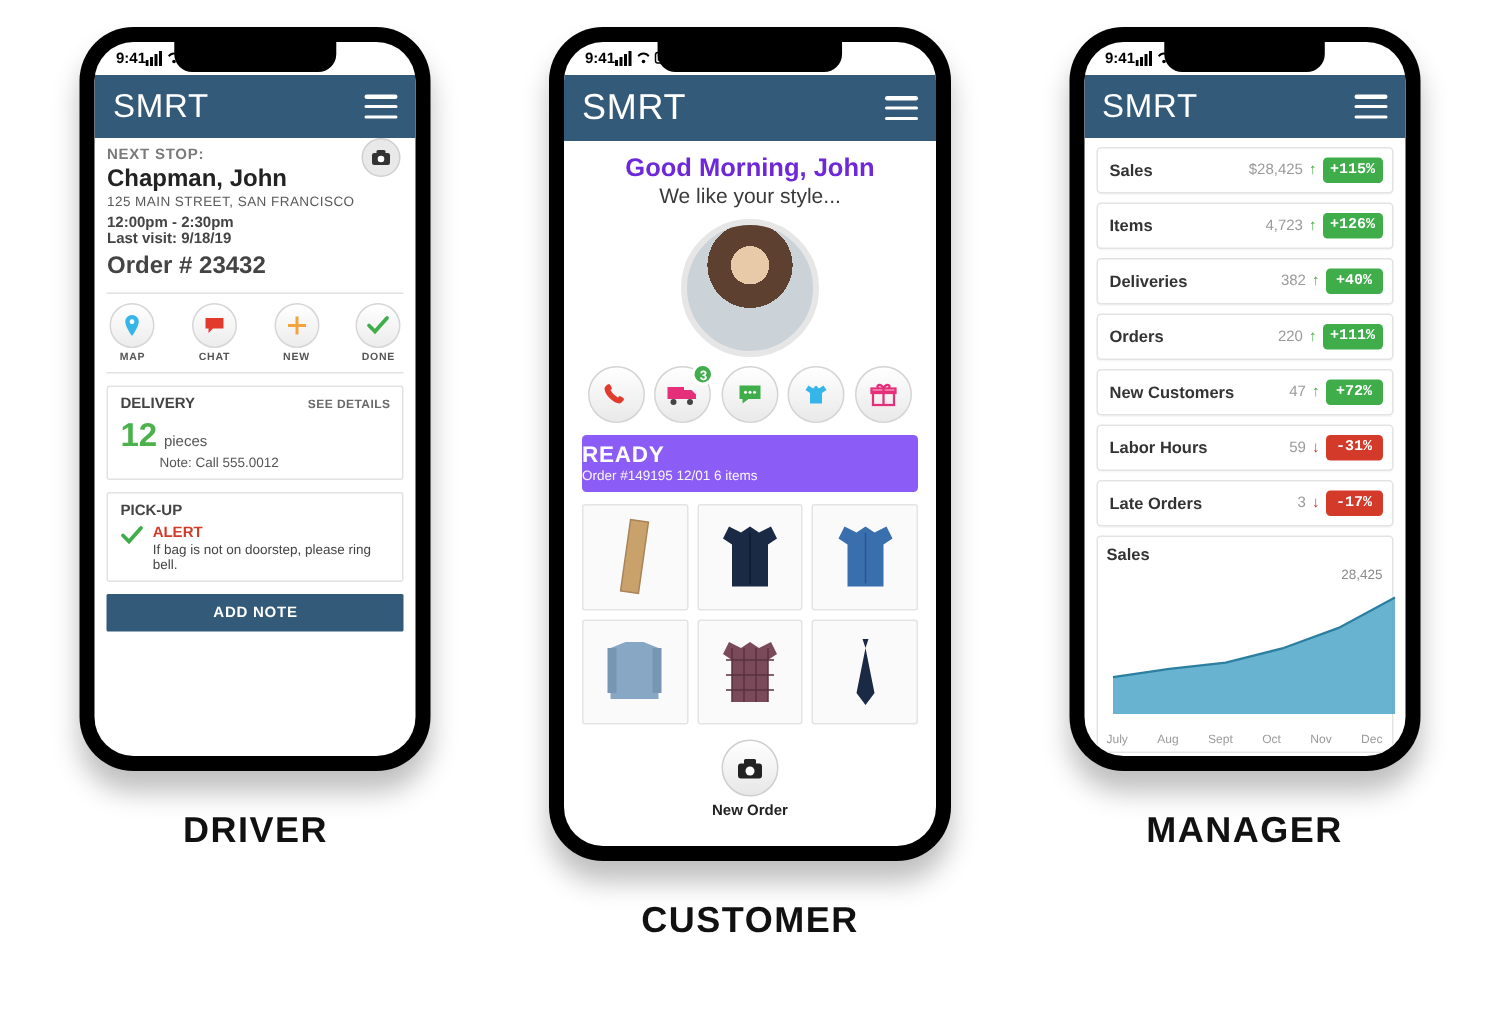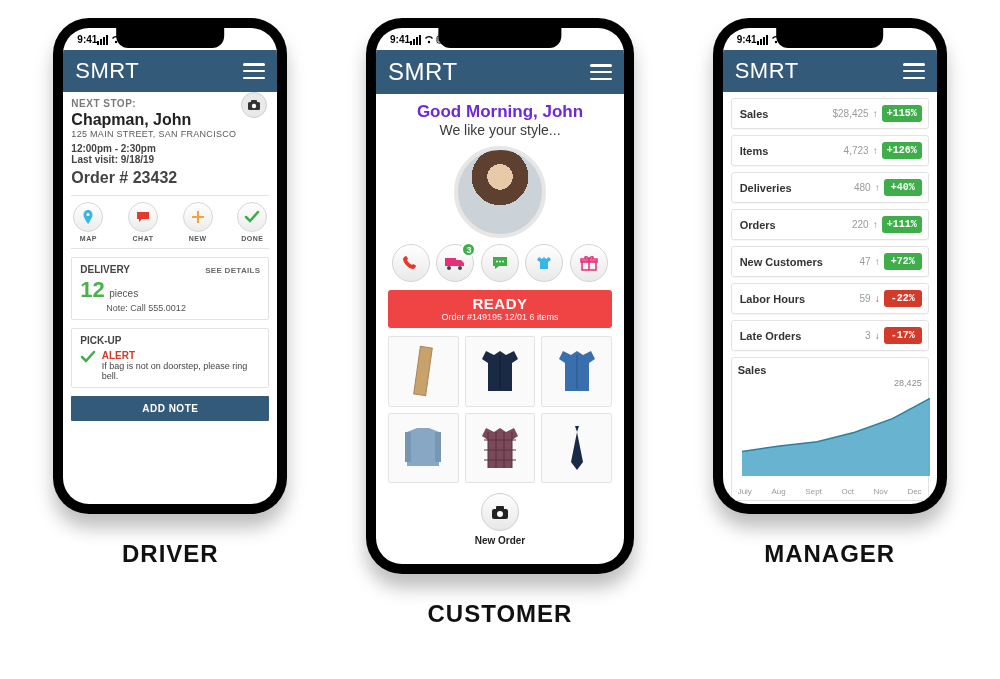--- a/index.html
+++ b/index.html
@@ -121,21 +121,21 @@
     display: flex; align-items: center; justify-content: center;
     position: relative;
   }
   .badge {
     position: absolute; top: -3px; right: -3px;
     background: #3fae4a; color: #fff; font-size: 9px; font-weight: 700;
     width: 15px; height: 15px; border-radius: 50%; display: flex; align-items:center; justify-content:center;
     border: 2px solid #fff;
   }
   .ready-banner {
-    background: #ef4444; color: #fff; text-align: center;
+    background: #8b5cf6; color: #fff; 
     border-radius: 3px; margin-top: 8px; padding: 5px 0 6px;
   }
   .ready-title { font-weight: 800; font-size: 15px; letter-spacing:.5px;}
   .ready-sub { font-size: 9px; opacity: .95; }
   .items-grid { display: grid; grid-template-columns: repeat(3, 1fr); gap: 6px; margin-top: 8px; }
   .item {
     aspect-ratio: 1/1; border: 1px solid #e4e4e4; border-radius: 2px;
     display:flex; align-items:center; justify-content:center; background:#fafafa;
   }
   .neworder { text-align: center; margin-top: 10px; }
@@ -474,41 +474,41 @@
             <span class="delta up">+115%</span>
           </div>
           <div class="kpi">
             <span class="label">Items</span>
             <span class="value">4,723</span>
             <span class="arrow">↑</span>
             <span class="delta up">+126%</span>
           </div>
           <div class="kpi">
             <span class="label">Deliveries</span>
-            <span class="value">480</span>
+            <span class="value">382</span>
             <span class="arrow">↑</span>
             <span class="delta up">+40%</span>
           </div>
           <div class="kpi">
             <span class="label">Orders</span>
             <span class="value">220</span>
             <span class="arrow">↑</span>
             <span class="delta up">+111%</span>
           </div>
           <div class="kpi">
             <span class="label">New Customers</span>
             <span class="value">47</span>
             <span class="arrow">↑</span>
             <span class="delta up">+72%</span>
           </div>
           <div class="kpi neg">
             <span class="label">Labor Hours</span>
             <span class="value">59</span>
             <span class="arrow">↓</span>
-            <span class="delta down">-22%</span>
+            <span class="delta down">-31%</span>
           </div>
           <div class="kpi neg">
             <span class="label">Late Orders</span>
             <span class="value">3</span>
             <span class="arrow">↓</span>
             <span class="delta down">-17%</span>
           </div>
           <div class="chart-card"><div class="chart-title">Sales</div><div class="chart-max">28,425</div><svg width="196" height="90">
               <path d="M4,86 L4.0,61.4 L41.6,55.9 L79.2,51.8 L116.8,42.3 L154.4,28.6 L192.0,8.3 L192,86 Z" fill="#4ea7c8" fill-opacity="0.85"></path>
               <path d="M4.0,61.4 L41.6,55.9 L79.2,51.8 L116.8,42.3 L154.4,28.6 L192.0,8.3" fill="none" stroke="#2c7fa0" stroke-width="1.5"></path>

